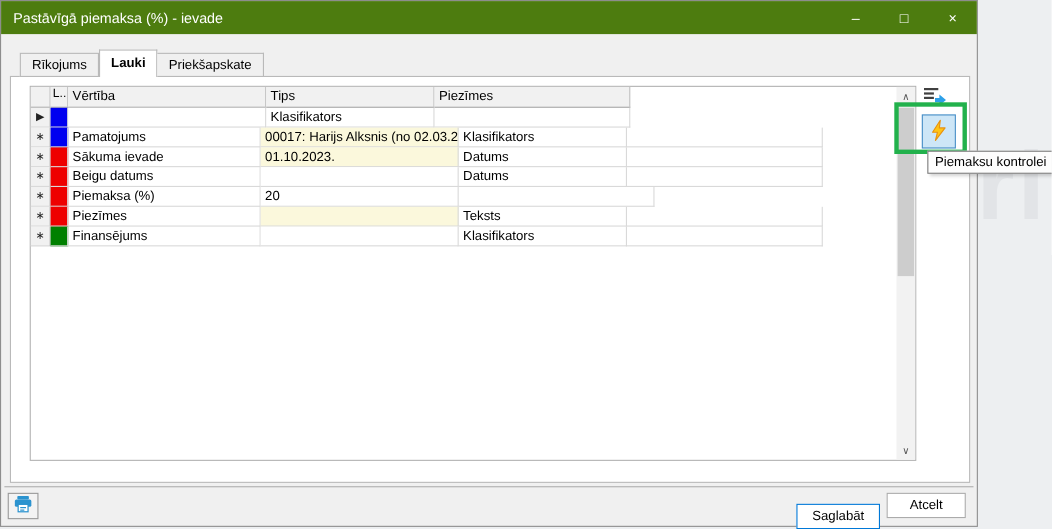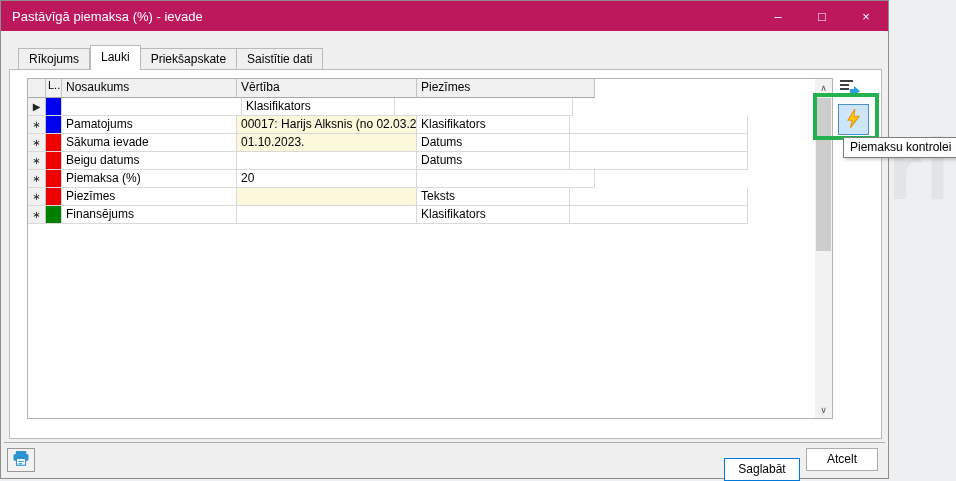--- a/index.html
+++ b/index.html
@@ -2,32 +2,32 @@
 <html><head>
 <meta charset="utf-8">
 <style>
   html,body{margin:0;padding:0;}
   .screen{position:relative;width:956px;height:481px;background:#edeff1;overflow:hidden;
           font-family:"Liberation Sans",sans-serif;font-size:12px;color:#000;}
   .watermark{position:absolute;left:888px;top:118px;font-size:88px;font-weight:bold;
              color:#e2e4e7;letter-spacing:3px;user-select:none;}
   .window{position:absolute;left:0;top:0;width:889px;height:479px;background:#f0f0f0;
           border:1px solid #8d8d8d;box-sizing:border-box;}
-  .titlebar{position:absolute;left:0;top:0;right:0;height:30px;background:#be185d;
+  .titlebar{position:absolute;left:0;top:0;right:0;height:30px;background:#4d7c0f;
             display:flex;align-items:center;padding-left:11px;box-sizing:border-box;}
   .title{color:#fff;font-size:13px;}
   .controls{position:absolute;right:0;top:0;height:30px;display:flex;}
   .ctrl{width:44px;height:30px;display:flex;align-items:center;justify-content:center;
         color:#fff;font-size:13px;cursor:default;}
   .tabbar{position:absolute;left:17px;top:44px;height:25px;display:flex;align-items:flex-end;z-index:5;}
   .tab{box-sizing:border-box;height:22px;line-height:20px;padding:0 10px;background:#f0f0f0;
        border:1px solid #b9b9b9;border-left:none;white-space:nowrap;}
   .tab:first-child{border-left:1px solid #b9b9b9;}
   .tab.active{height:25px;line-height:23px;background:#fff;border-bottom:none;
-              border-left:1px solid #b9b9b9;}
+              border-left:1px solid #b9b9b9;font-weight:bold;}
   .panel{position:absolute;left:8px;top:68px;width:873px;height:370px;background:#fff;
          border:1px solid #b9b9b9;box-sizing:border-box;z-index:1;}
   .grid{position:absolute;left:26px;top:77px;width:806px;height:341px;background:#fff;
         border:1px solid #b2b2b2;box-sizing:border-box;z-index:2;}
   .ghead{display:flex;height:19px;}
   .gh{box-sizing:border-box;background:#f1f1f1;border-right:1px solid #c2c2c2;
       border-bottom:1px solid #a8a8a8;padding:1px 0 0 4px;overflow:hidden;white-space:nowrap;}
   .grow{display:flex;height:18px;}
   .gc{box-sizing:border-box;border-right:1px solid #d9d9d9;border-bottom:1px solid #d9d9d9;
       padding:0 0 0 4px;line-height:16px;overflow:hidden;white-space:nowrap;}
@@ -80,29 +80,28 @@
         <span class="ctrl">×</span>
       </div>
     </div>
 
     <div class="panel"></div>
 
     <div class="tabbar">
       <div class="tab">Rīkojums</div>
       <div class="tab active">Lauki</div>
       <div class="tab">Priekšapskate</div>
-      <div class="tab">Saistītie dati</div>
     </div>
 
     <div class="grid">
       <div class="ghead">
         <div class="gh w-sel"></div>
         <div class="gh w-col">L..</div>
-        <div class="gh w-name">Nosaukums</div>
         <div class="gh w-val">Vērtība</div>
+        <div class="gh w-type">Tips</div>
         <div class="gh w-notes">Piezīmes</div>
       </div>
 
       <div class="grow">
         <div class="gc w-sel">▶</div>
         <div class="gc w-col" style="background: rgb(0, 0, 240);"></div>
         <div class="gc w-val" style="background: rgb(255, 255, 255);"></div>
         <div class="gc w-type">Klasifikators</div>
         <div class="gc w-notes"></div>
       </div>

